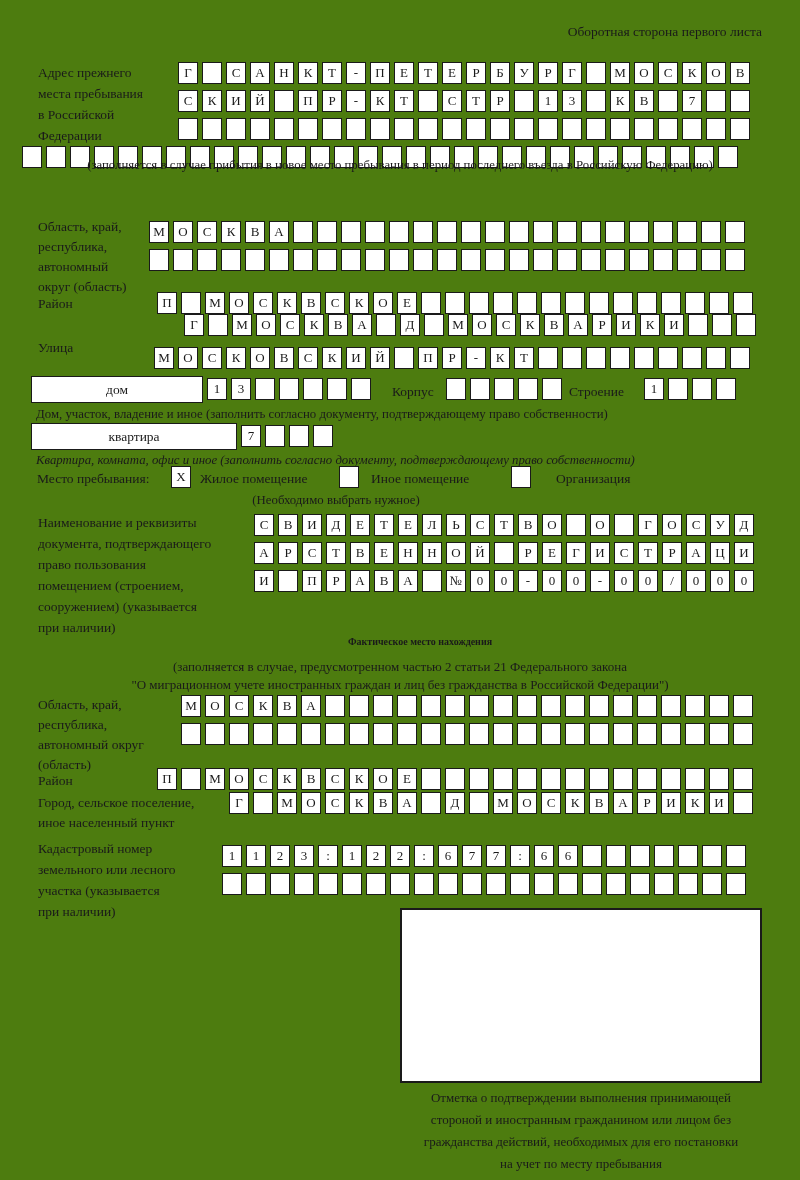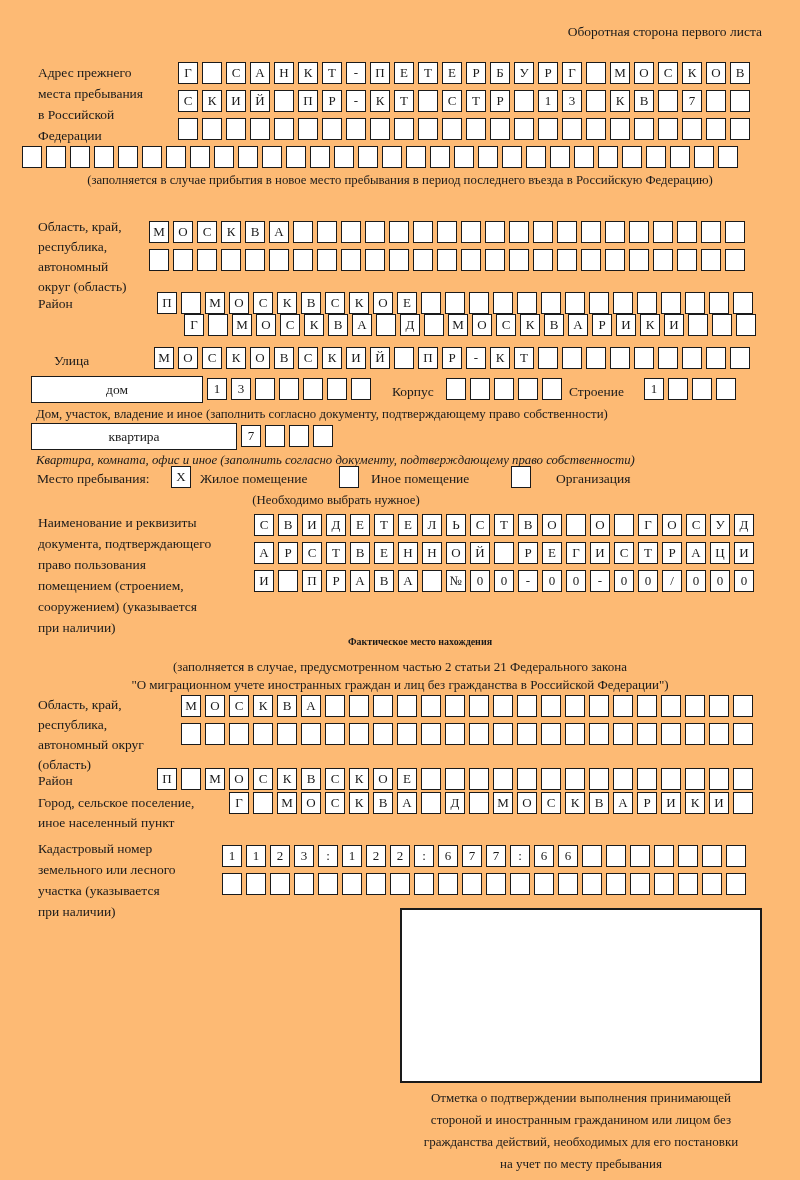--- a/index.html
+++ b/index.html
@@ -1,18 +1,18 @@
 <!DOCTYPE html>
 <html><head>
 <meta charset="utf-8">
 <style>
   * { margin:0; padding:0; box-sizing:border-box; }
   html,body { background:#ffffff; }
   body { width:800px; height:1180px; position:relative; font-family:"Liberation Serif","DejaVu Serif",serif; color:#1a1a1a; }
-  .page { position:absolute; left:0; top:0; width:800px; height:1180px; background:#fdba74; }
+  .page { position:absolute; left:0; top:0; width:800px; height:1180px; background:#4d7c0f; }
   .lbl { position:absolute; font-size:13.5px; line-height:21px; white-space:pre-line;font-family:Liberation Serif, serif; }
   .cap { position:absolute; font-size:12.8px; line-height:16px; }
   .center { left:0; width:800px; text-align:center; }
   .h1 { position:absolute; font-size:14.5px; font-weight:bold; }
   .row { position:absolute; display:flex; }
   .cell { display:inline-block; width:20px; height:22px; margin-right:4px; border:1.6px solid #1a1a1a; font-size:13px; line-height:19px; text-align:center; background:#fff; flex:0 0 auto; }
   .cbox { position:absolute; width:20px; height:22px; border:1.6px solid #1a1a1a; font-size:13px; line-height:19px; text-align:center; background:#fff; }
   .widebox { position:absolute; height:27px; border:1.6px solid #1a1a1a; display:flex; align-items:center; justify-content:center; font-size:13.5px; background:#fff; }
   .bigrect { position:absolute; left:400px; top:908px; width:362px; height:175px; border:2px solid #1a1a1a; background:#fff; }
   .hdrnote { position:absolute; top:24px; right:38px; font-size:13.5px; }
@@ -131,21 +131,21 @@
       <span class="cell"></span>
       <span class="cell"></span>
       <span class="cell"></span>
       <span class="cell"></span>
       <span class="cell"></span>
       <span class="cell"></span>
       <span class="cell"></span>
       <span class="cell"></span>
       <span class="cell"></span>
     </div>
-  <div class="cap center" style="top:172px;">(заполняется в случае прибытия в новое место пребывания в период последнего въезда в Российскую Федерацию)</div>
+  <div class="cap center" style="top:157px;">(заполняется в случае прибытия в новое место пребывания в период последнего въезда в Российскую Федерацию)</div>
 
 
   <div class="lbl" style="left:38px; top:217px; line-height:20px;">Область, край,
 республика,
 автономный
 округ (область)</div>
   <div class="row" style="left:149px; top:221px;">
       <span class="cell">М</span>
       <span class="cell">О</span>
       <span class="cell">С</span>
@@ -249,21 +249,21 @@
       <span class="cell">А</span>
       <span class="cell">Р</span>
       <span class="cell">И</span>
       <span class="cell">К</span>
       <span class="cell">И</span>
       <span class="cell"></span>
       <span class="cell"></span>
       <span class="cell"></span>
     </div>
 
-  <div class="lbl" style="left:38px; top:350px;margin-left:16px;">Улица</div>
+  <div class="lbl" style="left:38px; top:337px;">Улица</div>
   <div class="row" style="left:154px; top:347px;">
       <span class="cell">М</span>
       <span class="cell">О</span>
       <span class="cell">С</span>
       <span class="cell">К</span>
       <span class="cell">О</span>
       <span class="cell">В</span>
       <span class="cell">С</span>
       <span class="cell">К</span>
       <span class="cell">И</span>

